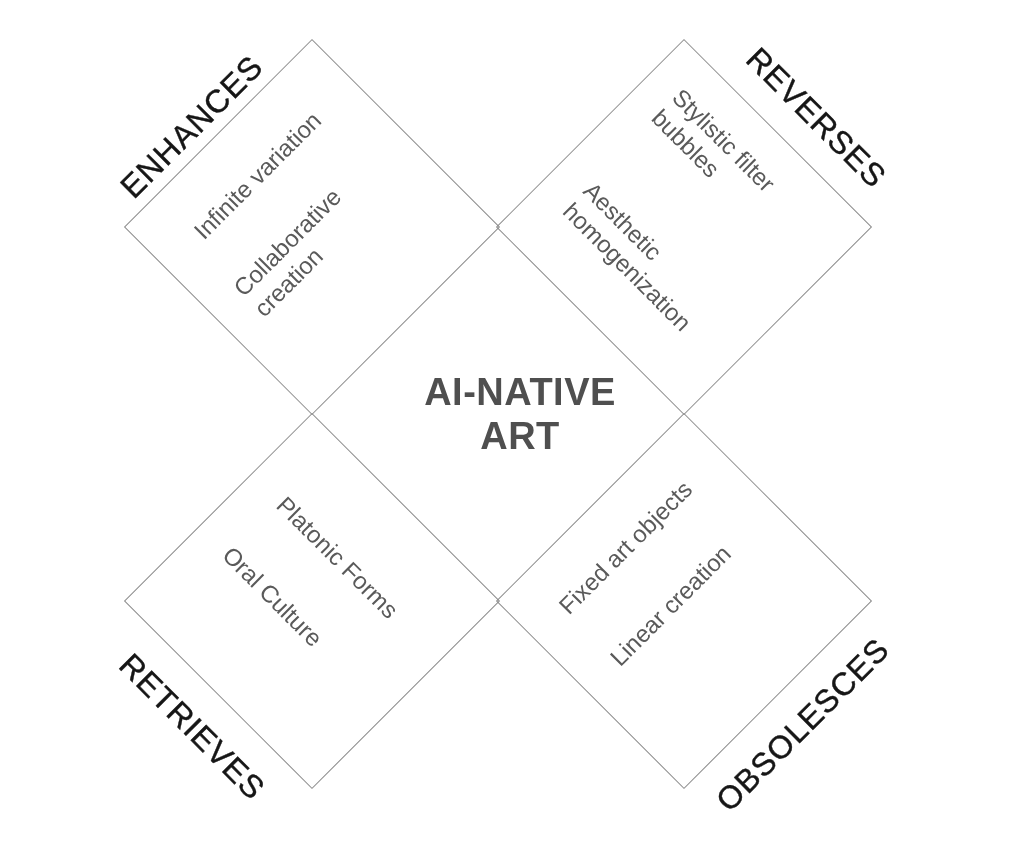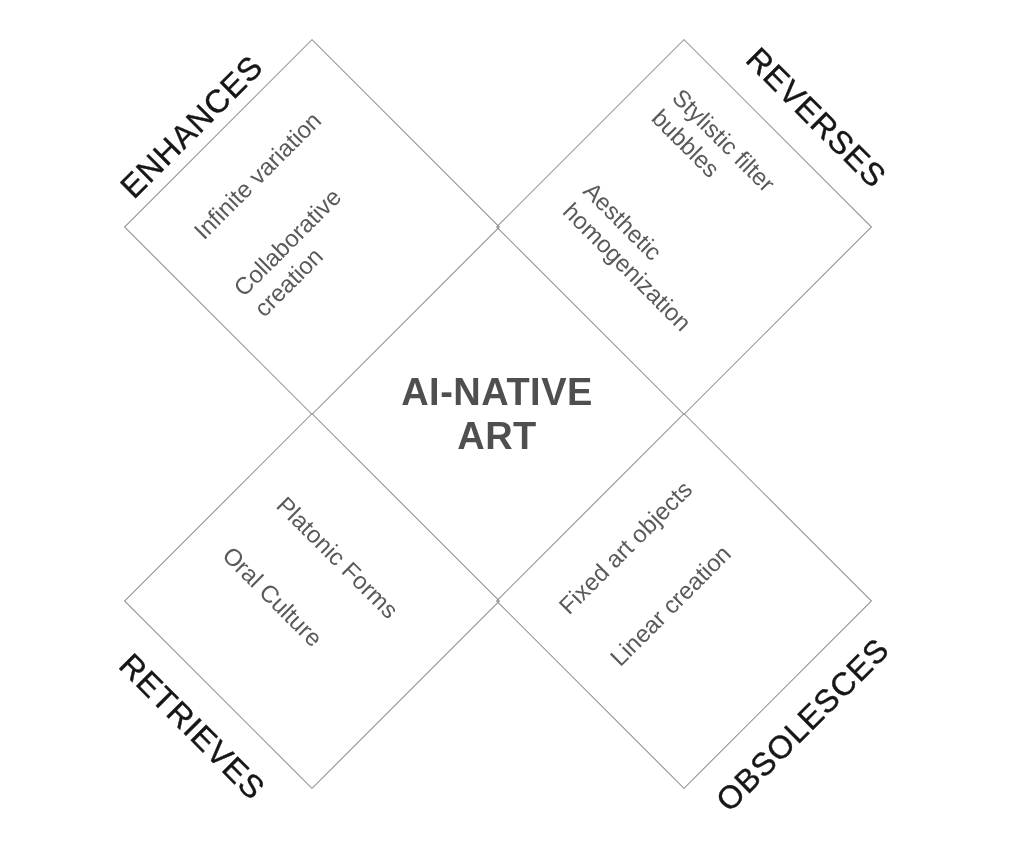--- a/index.html
+++ b/index.html
@@ -56,21 +56,21 @@
   #it-collab    { left: 298px; top: 253px; }
   #it-stylistic { left: 713px; top: 151px; }
   #it-aesthetic { left: 637px; top: 257px; }
   #it-platonic  { left: 337px; top: 558px; }
   #it-oral      { left: 272px; top: 597px; }
   #it-fixed     { left: 626px; top: 548px; }
   #it-linear    { left: 671px; top: 606px; }
 
   .center-title {
     position: absolute;
-    left: 497px;
+    left: 520px;
     top: 414px;
     transform: translate(-50%, -50%);
     white-space: pre-line;
     text-align: center;
     font-size: 38px;
     font-weight: 700;
     line-height: 1.16;
     letter-spacing: 0.5px;
     color: #4f4f4f;
   }

